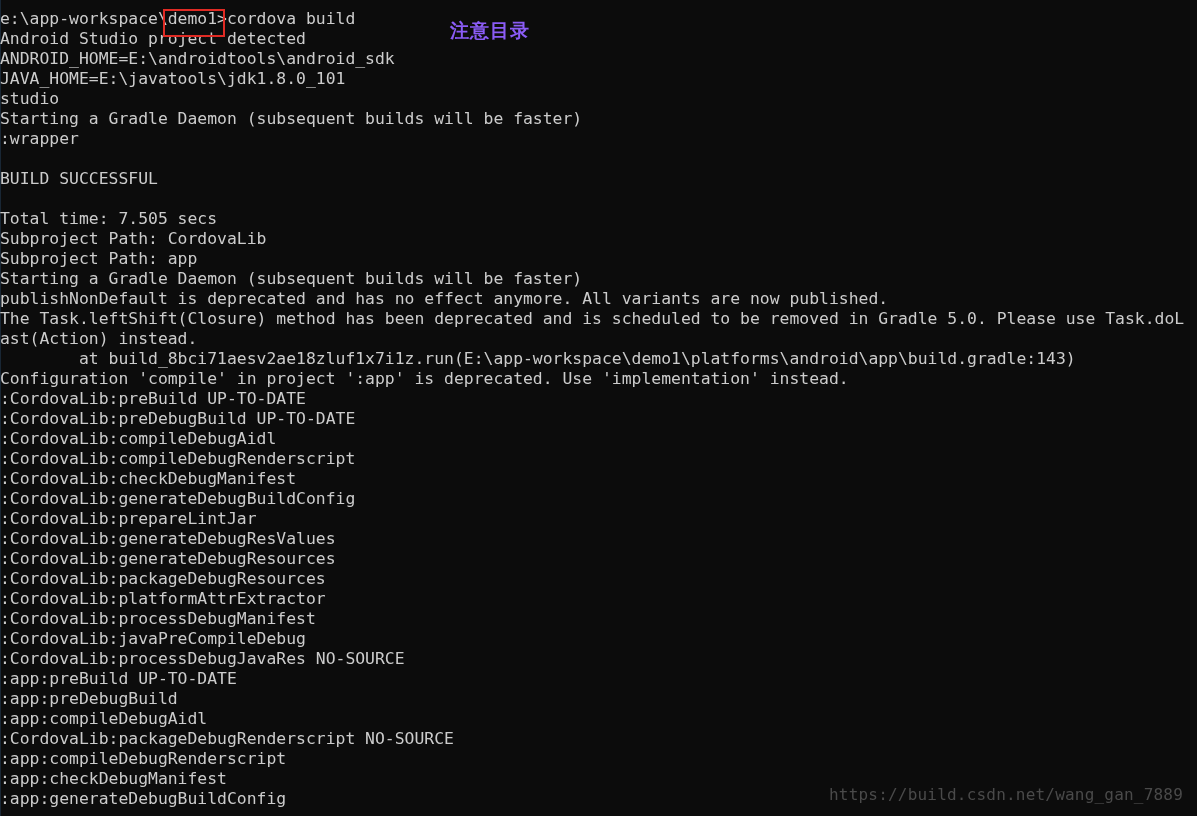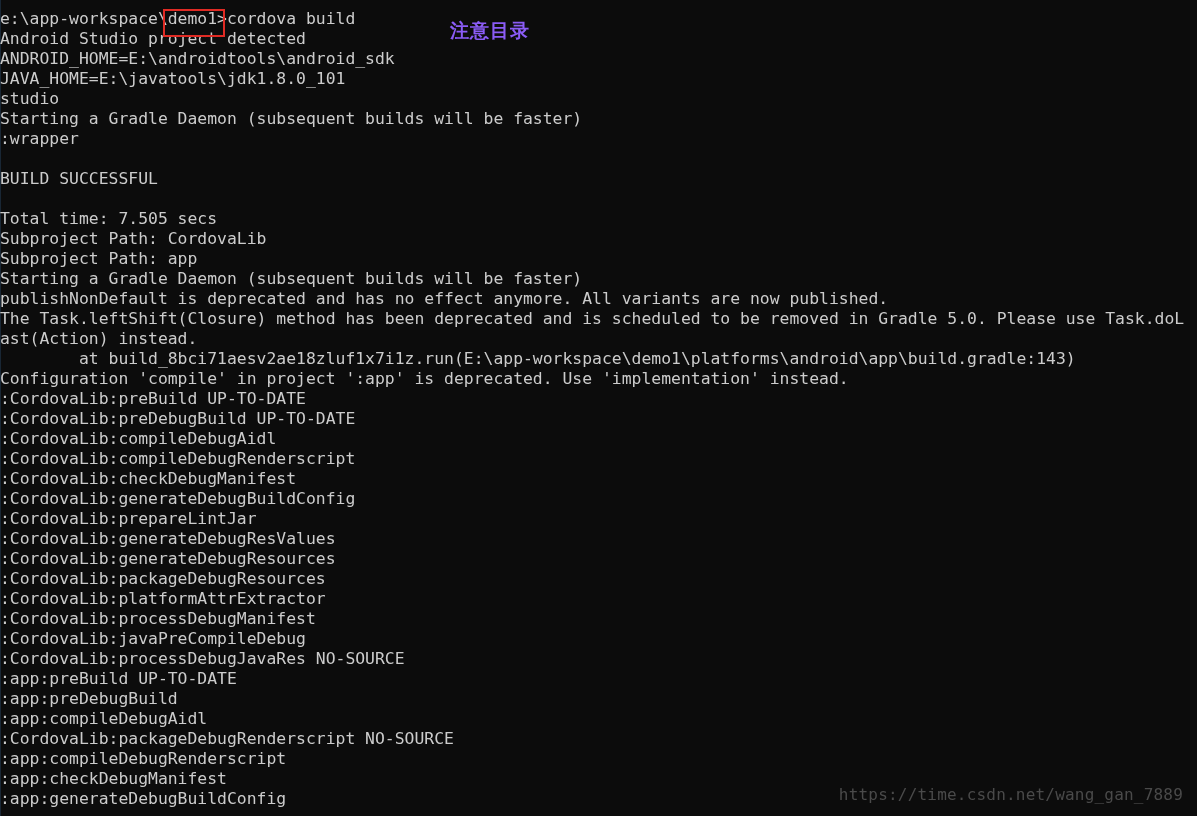--- a/index.html
+++ b/index.html
@@ -101,15 +101,15 @@
 <div id="terminal" style="background: rgb(12, 12, 12);">
 
   <div id="left-edge"></div>
 
   <div id="console-lines" style="color: rgb(204, 204, 204);"><div class="line">e:\app-workspace\demo1&gt;cordova build</div><div class="line">Android Studio project detected</div><div class="line">ANDROID_HOME=E:\androidtools\android_sdk</div><div class="line">JAVA_HOME=E:\javatools\jdk1.8.0_101</div><div class="line">studio</div><div class="line">Starting a Gradle Daemon (subsequent builds will be faster)</div><div class="line">:wrapper</div><div class="line"></div><div class="line">BUILD SUCCESSFUL</div><div class="line"></div><div class="line">Total time: 7.505 secs</div><div class="line">Subproject Path: CordovaLib</div><div class="line">Subproject Path: app</div><div class="line">Starting a Gradle Daemon (subsequent builds will be faster)</div><div class="line">publishNonDefault is deprecated and has no effect anymore. All variants are now published.</div><div class="line">The Task.leftShift(Closure) method has been deprecated and is scheduled to be removed in Gradle 5.0. Please use Task.doL</div><div class="line">ast(Action) instead.</div><div class="line">        at build_8bci71aesv2ae18zluf1x7i1z.run(E:\app-workspace\demo1\platforms\android\app\build.gradle:143)</div><div class="line">Configuration 'compile' in project ':app' is deprecated. Use 'implementation' instead.</div><div class="line">:CordovaLib:preBuild UP-TO-DATE</div><div class="line">:CordovaLib:preDebugBuild UP-TO-DATE</div><div class="line">:CordovaLib:compileDebugAidl</div><div class="line">:CordovaLib:compileDebugRenderscript</div><div class="line">:CordovaLib:checkDebugManifest</div><div class="line">:CordovaLib:generateDebugBuildConfig</div><div class="line">:CordovaLib:prepareLintJar</div><div class="line">:CordovaLib:generateDebugResValues</div><div class="line">:CordovaLib:generateDebugResources</div><div class="line">:CordovaLib:packageDebugResources</div><div class="line">:CordovaLib:platformAttrExtractor</div><div class="line">:CordovaLib:processDebugManifest</div><div class="line">:CordovaLib:javaPreCompileDebug</div><div class="line">:CordovaLib:processDebugJavaRes NO-SOURCE</div><div class="line">:app:preBuild UP-TO-DATE</div><div class="line">:app:preDebugBuild</div><div class="line">:app:compileDebugAidl</div><div class="line">:CordovaLib:packageDebugRenderscript NO-SOURCE</div><div class="line">:app:compileDebugRenderscript</div><div class="line">:app:checkDebugManifest</div><div class="line">:app:generateDebugBuildConfig</div></div>
 
   <div id="highlight-box" style="border-color: rgb(224, 43, 36);"></div>
 
   <div id="annotation" style="color: #8b5cf6;">注意目录</div>
 
-  <div id="watermark" style="color: rgb(74, 74, 74);">https://time.csdn.net/wang_gan_7889</div>
+  <div id="watermark" style="color: rgb(74, 74, 74);">https://build.csdn.net/wang_gan_7889</div>
 
 </div>
 
 </body></html>

